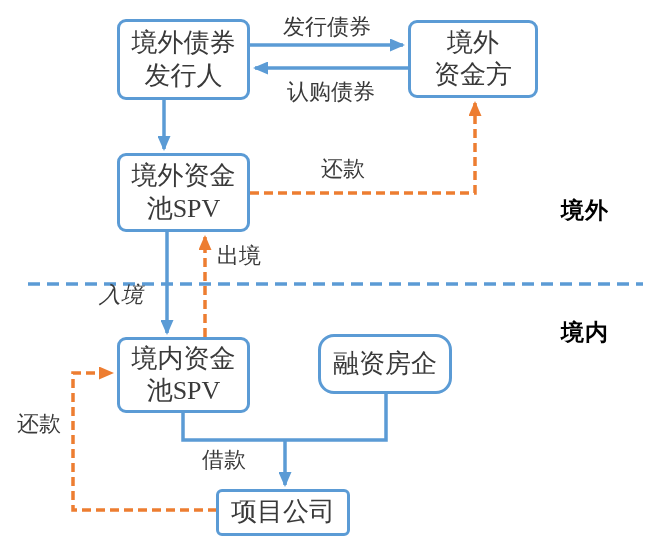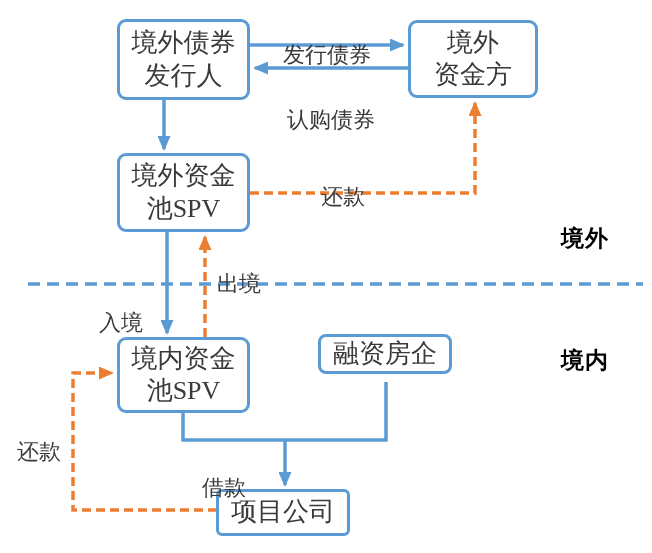--- a/index.html
+++ b/index.html
@@ -10,21 +10,21 @@
   #wires{position:absolute;left:0;top:0;width:652px;height:553px;}
   .node{
     position:absolute;box-sizing:border-box;background:#ffffff;
     border:3px solid #5B9BD5;border-radius:9px;
     display:flex;flex-direction:column;align-items:center;justify-content:center;
     font-size:26px;line-height:1.25;color:#3a3a3a;text-align:center;
   }
   .node span{white-space:nowrap;}
   .lbl{
     position:absolute;transform:translate(-50%,-50%);
-    font-size:22px;color:#3a3a3a;white-space:nowrap;margin-top:28px;
+    font-size:22px;color:#3a3a3a;white-space:nowrap;
   }
   .region{
     font-family:"Liberation Sans",sans-serif;font-weight:bold;
     color:#000000;font-size:23px;letter-spacing:1px;
   }
 </style>
 </head>
 <body>
 
 <div id="canvas">
@@ -73,37 +73,37 @@
   <div class="node" style="left:117px;top:153px;width:133px;height:79px;">
     <span>境外资金</span>
     <span>池SPV</span>
   </div>
 
   <div class="node" style="left:117px;top:337px;width:133px;height:76px;">
     <span>境内资金</span>
     <span>池SPV</span>
   </div>
 
-  <div class="node" style="left:318px;top:334px;width:134px;height:40px;border-radius:8px;">
+  <div class="node" style="left:318px;top:334px;width:134px;height:60px;border-radius:16px;">
     <span>融资房企</span>
   </div>
 
   <div class="node" style="left:216px;top:489px;width:134px;height:47px;border-radius:6px;">
     <span>项目公司</span>
   </div>
 
   <div class="lbl" style="left:327px;top:27px;">发行债券</div>
 
   <div class="lbl" style="left:331px;top:92px;">认购债券</div>
 
 
   <div class="lbl" style="left:343px;top:169px;">还款</div>
 
 
-  <div class="lbl" style="left:121px;top:295px;">入境</div>
+  <div class="lbl" style="left:121px;top:295px;font-style:italic;">入境</div>
 
   <div class="lbl" style="left:239px;top:256px;">出境</div>
 
   <div class="lbl" style="left:224px;top:460px;">借款</div>
 
   <div class="lbl" style="left:39px;top:424px;">还款</div>
 
   <div class="lbl region" style="left:585px;top:210px;">境外</div>
 
   <div class="lbl region" style="left:585px;top:332px;">境内</div>

